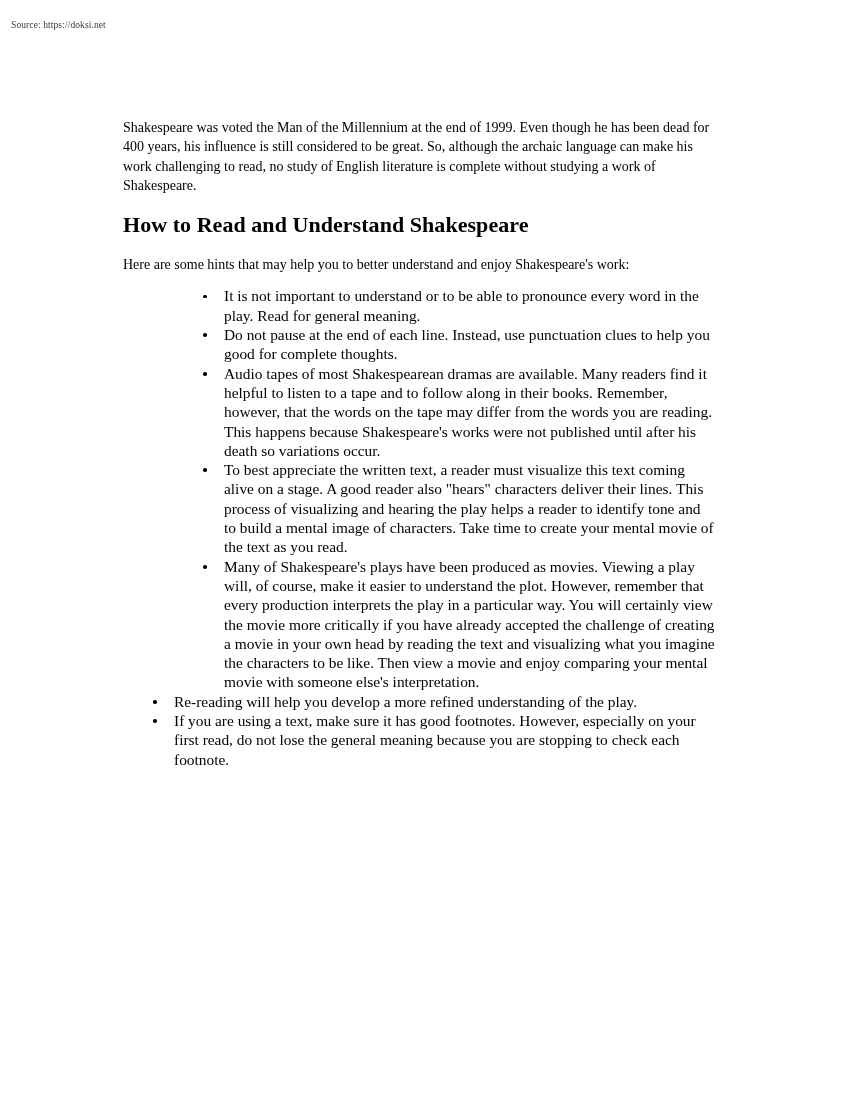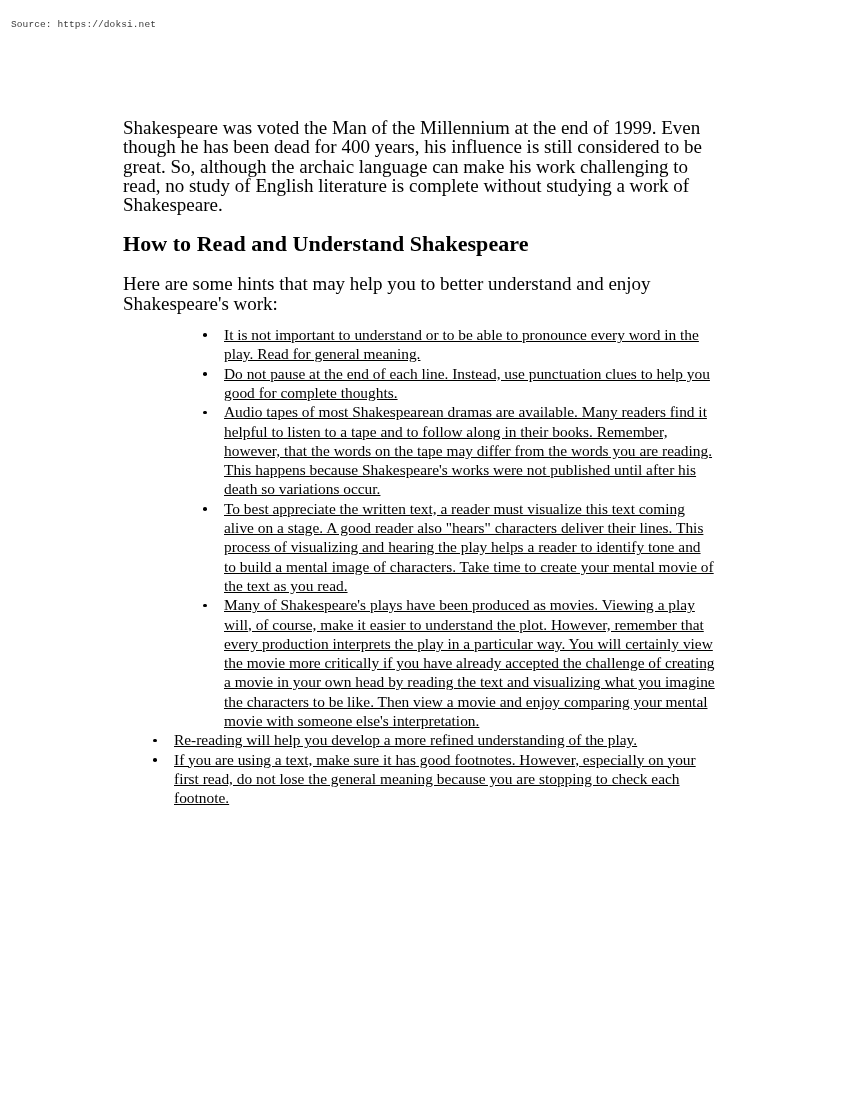--- a/index.html
+++ b/index.html
@@ -14,21 +14,21 @@
     font-family: "Liberation Serif", "DejaVu Serif", serif;
     color: #000000;
     overflow: hidden;
   }
 
   
   #source-line {
     position: absolute;
     top: 19px;
     left: 11px;
-    font-family: Liberation Mono, monospace;
+    font-family: Liberation Serif, serif;
     font-size: 9.5px;
     line-height: 12px;
     color: #3a3a3a;
     letter-spacing: 0.1px;
     white-space: nowrap;
   }
 
   
   #document-body {
     position: absolute;
@@ -47,35 +47,34 @@
 
   .section-heading {
     font-size: 22px;
     font-weight: bold;
     line-height: 24px;
     margin: 0 0 18px 0;
     letter-spacing: 0.05px;
   }
 
   .doc-para {
-    font-size: 19px;
+    font-size: 14px;
     line-height: 19.3px;
     margin: 0 0 18px 0;
     text-align: left;
   }
   .doc-para.tight-after {
     margin-bottom: 12px;
   }
 
   
   ul.bullet-list {
     list-style: none;
     margin: 0;
     padding: 0;
-    text-decoration: underline;
   }
 
   ul.bullet-list li {
     position: relative;
     font-size: 15.4px;
     line-height: 19.3px;
     margin: 0;
     padding: 0 0 0 22px;
   }
 

